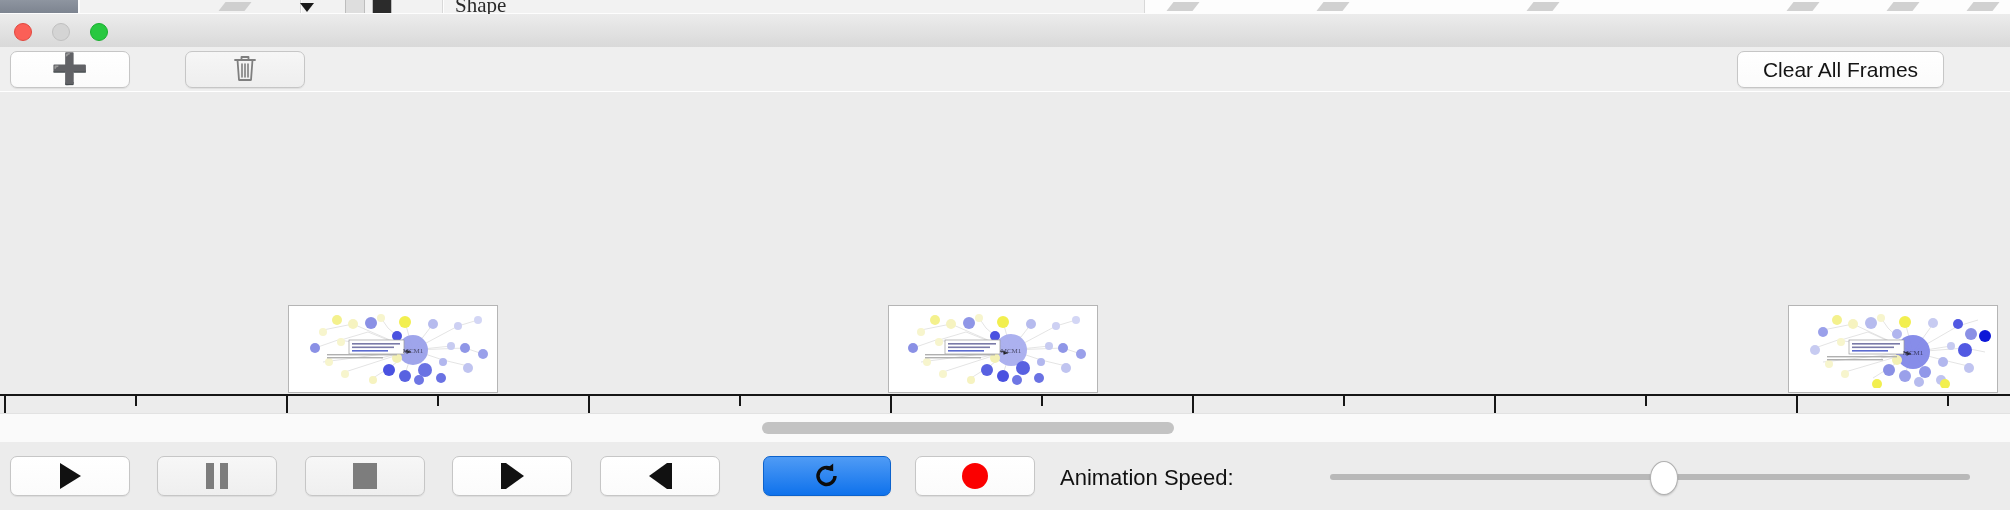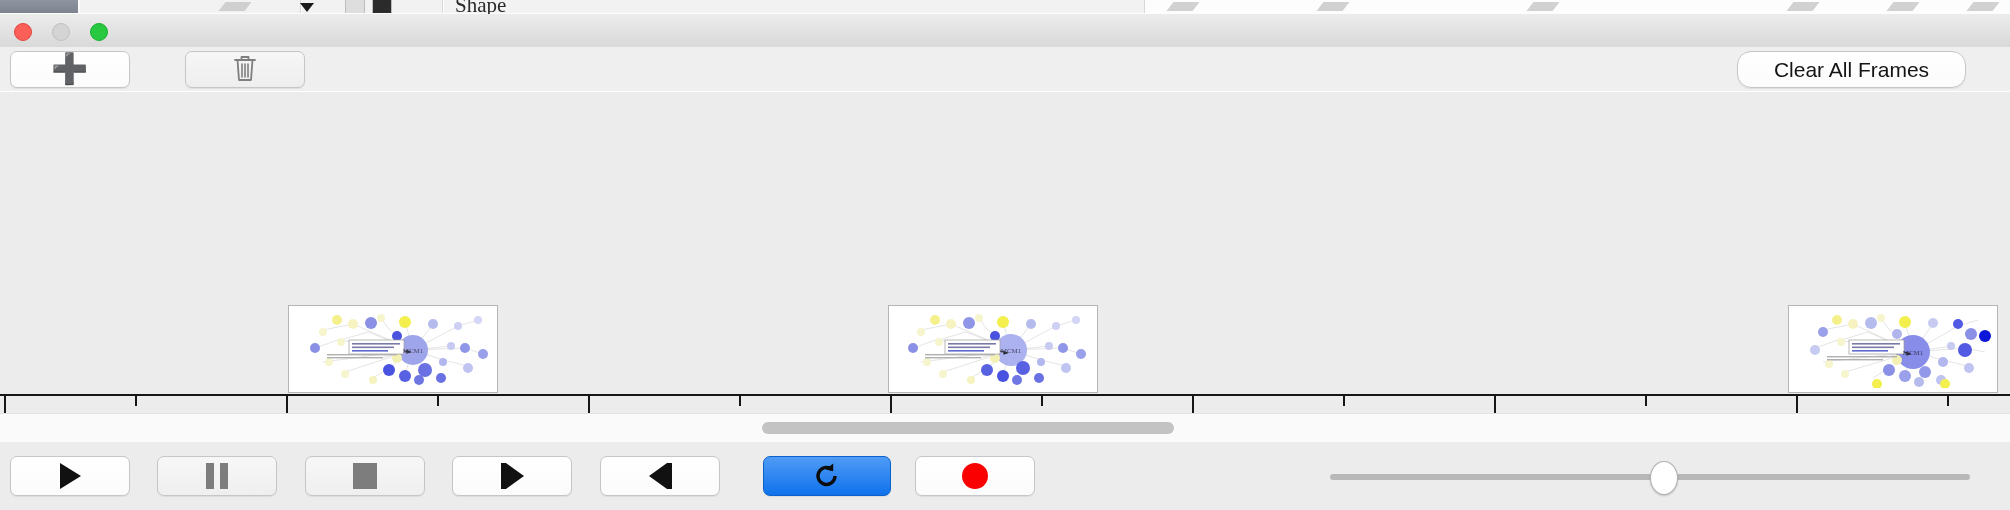--- a/index.html
+++ b/index.html
@@ -109,21 +109,21 @@
     box-shadow: 0 1px 1px rgba(0,0,0,.07);
     display: flex;
     align-items: center;
     justify-content: center;
     box-sizing: border-box;
   }
   .tb-btn.enabled  { background: linear-gradient(180deg,#ffffff 0%, #fbfbfb 100%); }
   .tb-btn.disabled { background: linear-gradient(180deg,#f6f6f6 0%, #eeeeee 100%); }
   .btn-add   { left: 10px;  width: 120px; }
   .btn-del   { left: 185px; width: 120px; }
-  .btn-clear { left: 1737px; width: 229px; border-radius: 14px; }
+  .btn-clear { left: 1737px; width: 207px; }
   .plus-glyph {
     font-size: 30px; line-height: 1;
     font-weight: bold; color: #111;
     font-family: "DejaVu Sans", sans-serif;
     margin-top: -2px;
   }
   .clear-label {
     font-size: 21px;
     color: #141414;
   }
@@ -580,20 +580,21 @@
           <path d="M23 15 a8.5 8.5 0 1 1 -3.2 -6.7" fill="none" stroke="#0c0c0c" stroke-width="3.4" stroke-linecap="butt"></path>
           <path d="M21.2 2.5 L21.2 10.3 L13.6 8.6 Z" fill="#0c0c0c"></path>
         </svg>
       </span>
     </div>
 
     <div class="pb-btn enabled b-rec">
       <span class="g-rec"></span>
     </div>
 
+    <div class="speed-label">Animation Speed:</div>
 
     <div class="slider-wrap">
       <div class="slider-track"></div>
       <div class="slider-thumb" id="speedThumb" style="left: 52%;"></div>
     </div>
   </div>
 
 </div>
 
 </body></html>

